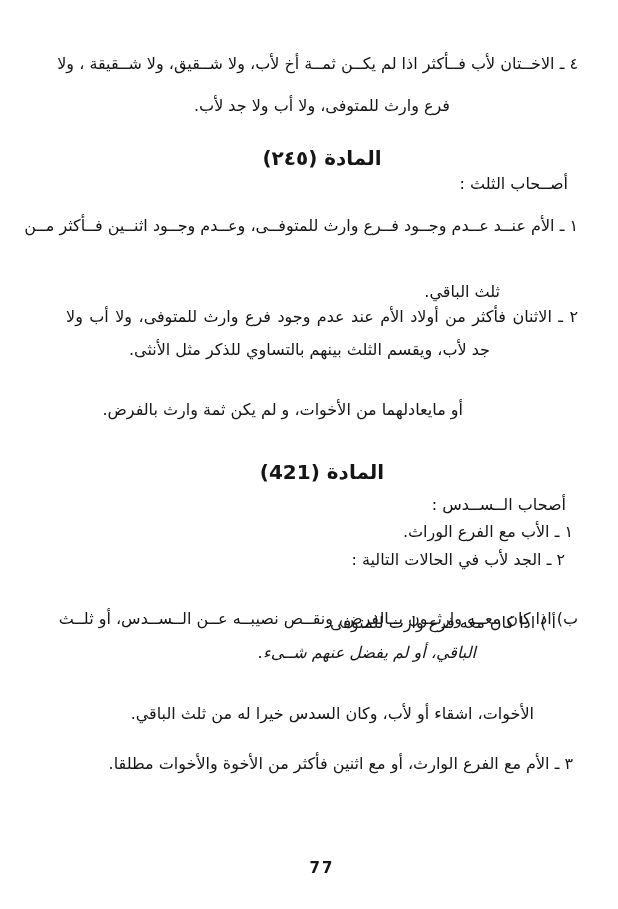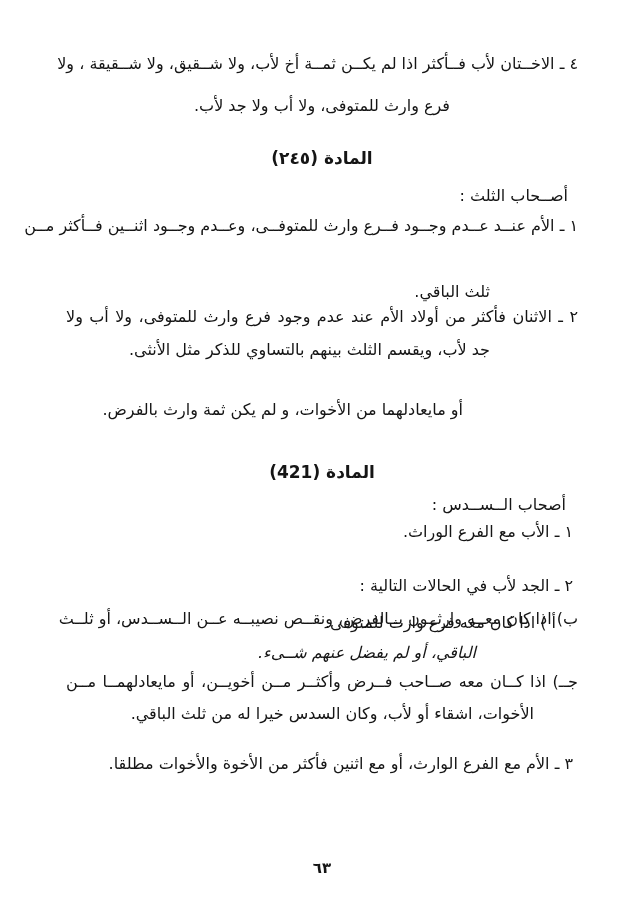--- a/index.html
+++ b/index.html
@@ -32,58 +32,57 @@
     text-align-last: justify;
   }
   .centered {
     left: 66px;
     right: 40px;
     text-align: right;
     text-align-last: center;
   }
   .heading {
     font-weight: bold;
-    font-size: 17px;
+    font-size: 20px;
   }
   .pagenum {
     font-weight: bold;
     font-size: 15px;
     letter-spacing: 2px;
   }
 </style>
 </head>
 <body>
 
 <div class="page">
 
   <div class="line full" style="top:52px;">٤ ـ الاخــتان لأب فــأكثر اذا لم يكــن ثمــة أخ لأب، ولا شــقيق، ولا شــقيقة ، ولا</div>
   <div class="line centered" style="top:94px;">فرع وارث للمتوفى، ولا أب ولا جد لأب.</div>
 
   <div class="line centered heading" style="top:146px;">المادة (٢٤٥)</div>
-  <div class="line" style="top:184px; right:50px;">أصــحاب الثلث :</div>
+  <div class="line" style="top:172px; right:50px;">أصــحاب الثلث :</div>
 
   <div class="line full" style="top:214px;">١ ـ الأم عنــد عــدم وجــود فــرع وارث للمتوفــى، وعــدم وجــود اثنــين فــأكثر مــن</div>
-  <div class="line" style="top:280px; right:128px;">ثلث الباقي.</div>
+  <div class="line" style="top:280px; right:118px;">ثلث الباقي.</div>
 
   <div class="line full" style="top:305px;">٢ ـ الاثنان فأكثر من أولاد الأم عند عدم وجود فرع وارث للمتوفى، ولا  أب ولا</div>
   <div class="line" style="top:338px; right:128px;">جد لأب، ويقسم الثلث بينهم بالتساوي للذكر مثل الأنثى.</div>
 
   <div class="line" style="top:398px; right:155px;">أو مايعادلهما من الأخوات، و لم يكن ثمة وارث بالفرض.</div>
 
   <div class="line centered heading" style="top:460px;">المادة (421)</div>
   <div class="line" style="top:493px; right:52px;">أصحاب الــســدس :</div>
 
   <div class="line" style="top:520px; right:45px;">١ ـ الأب مع الفرع الوراث.</div>
-  <div class="line" style="top:548px; right:45px;margin-top:26px;">٢ ـ الجد لأب في الحالات التالية :</div>
+  <div class="line" style="top:548px; right:53px;">٢ ـ الجد لأب في الحالات التالية :</div>
 
   <div class="line" style="top:611px; right:62px;">أ ) اذا كان معه فرع وارث للمتوفى.</div>
 
   <div class="line full" style="top:607px;">ب) اذا كان معــه وارثــون بــالفرض، ونقــص نصيبــه عــن الــســدس، أو  ثلــث</div>
   <div class="line" style="top:641px; right:142px;font-style:italic;">الباقي، أو لم يفضل عنهم شــىء.</div>
 
-  <div class="line full" style="top:670px;">جــ) اذا كــان معه صــاحب فــرض وأكثــر مــن أخويــن، أو مايعادلهمــا مــن</div>
   <div class="line" style="top:702px; right:84px;">الأخوات، اشقاء أو لأب، وكان السدس خيرا له من ثلث الباقي.</div>
 
   <div class="line" style="top:732px; right:45px;margin-top:20px;">٣ ـ الأم مع الفرع الوارث، أو مع اثنين فأكثر من الأخوة والأخوات  مطلقا.</div>
 
-  <div class="line centered pagenum" style="top:856px;">٦٣</div>
+  <div class="line centered pagenum" style="top:856px;">77</div>
 
 </div>
 
 </body></html>

